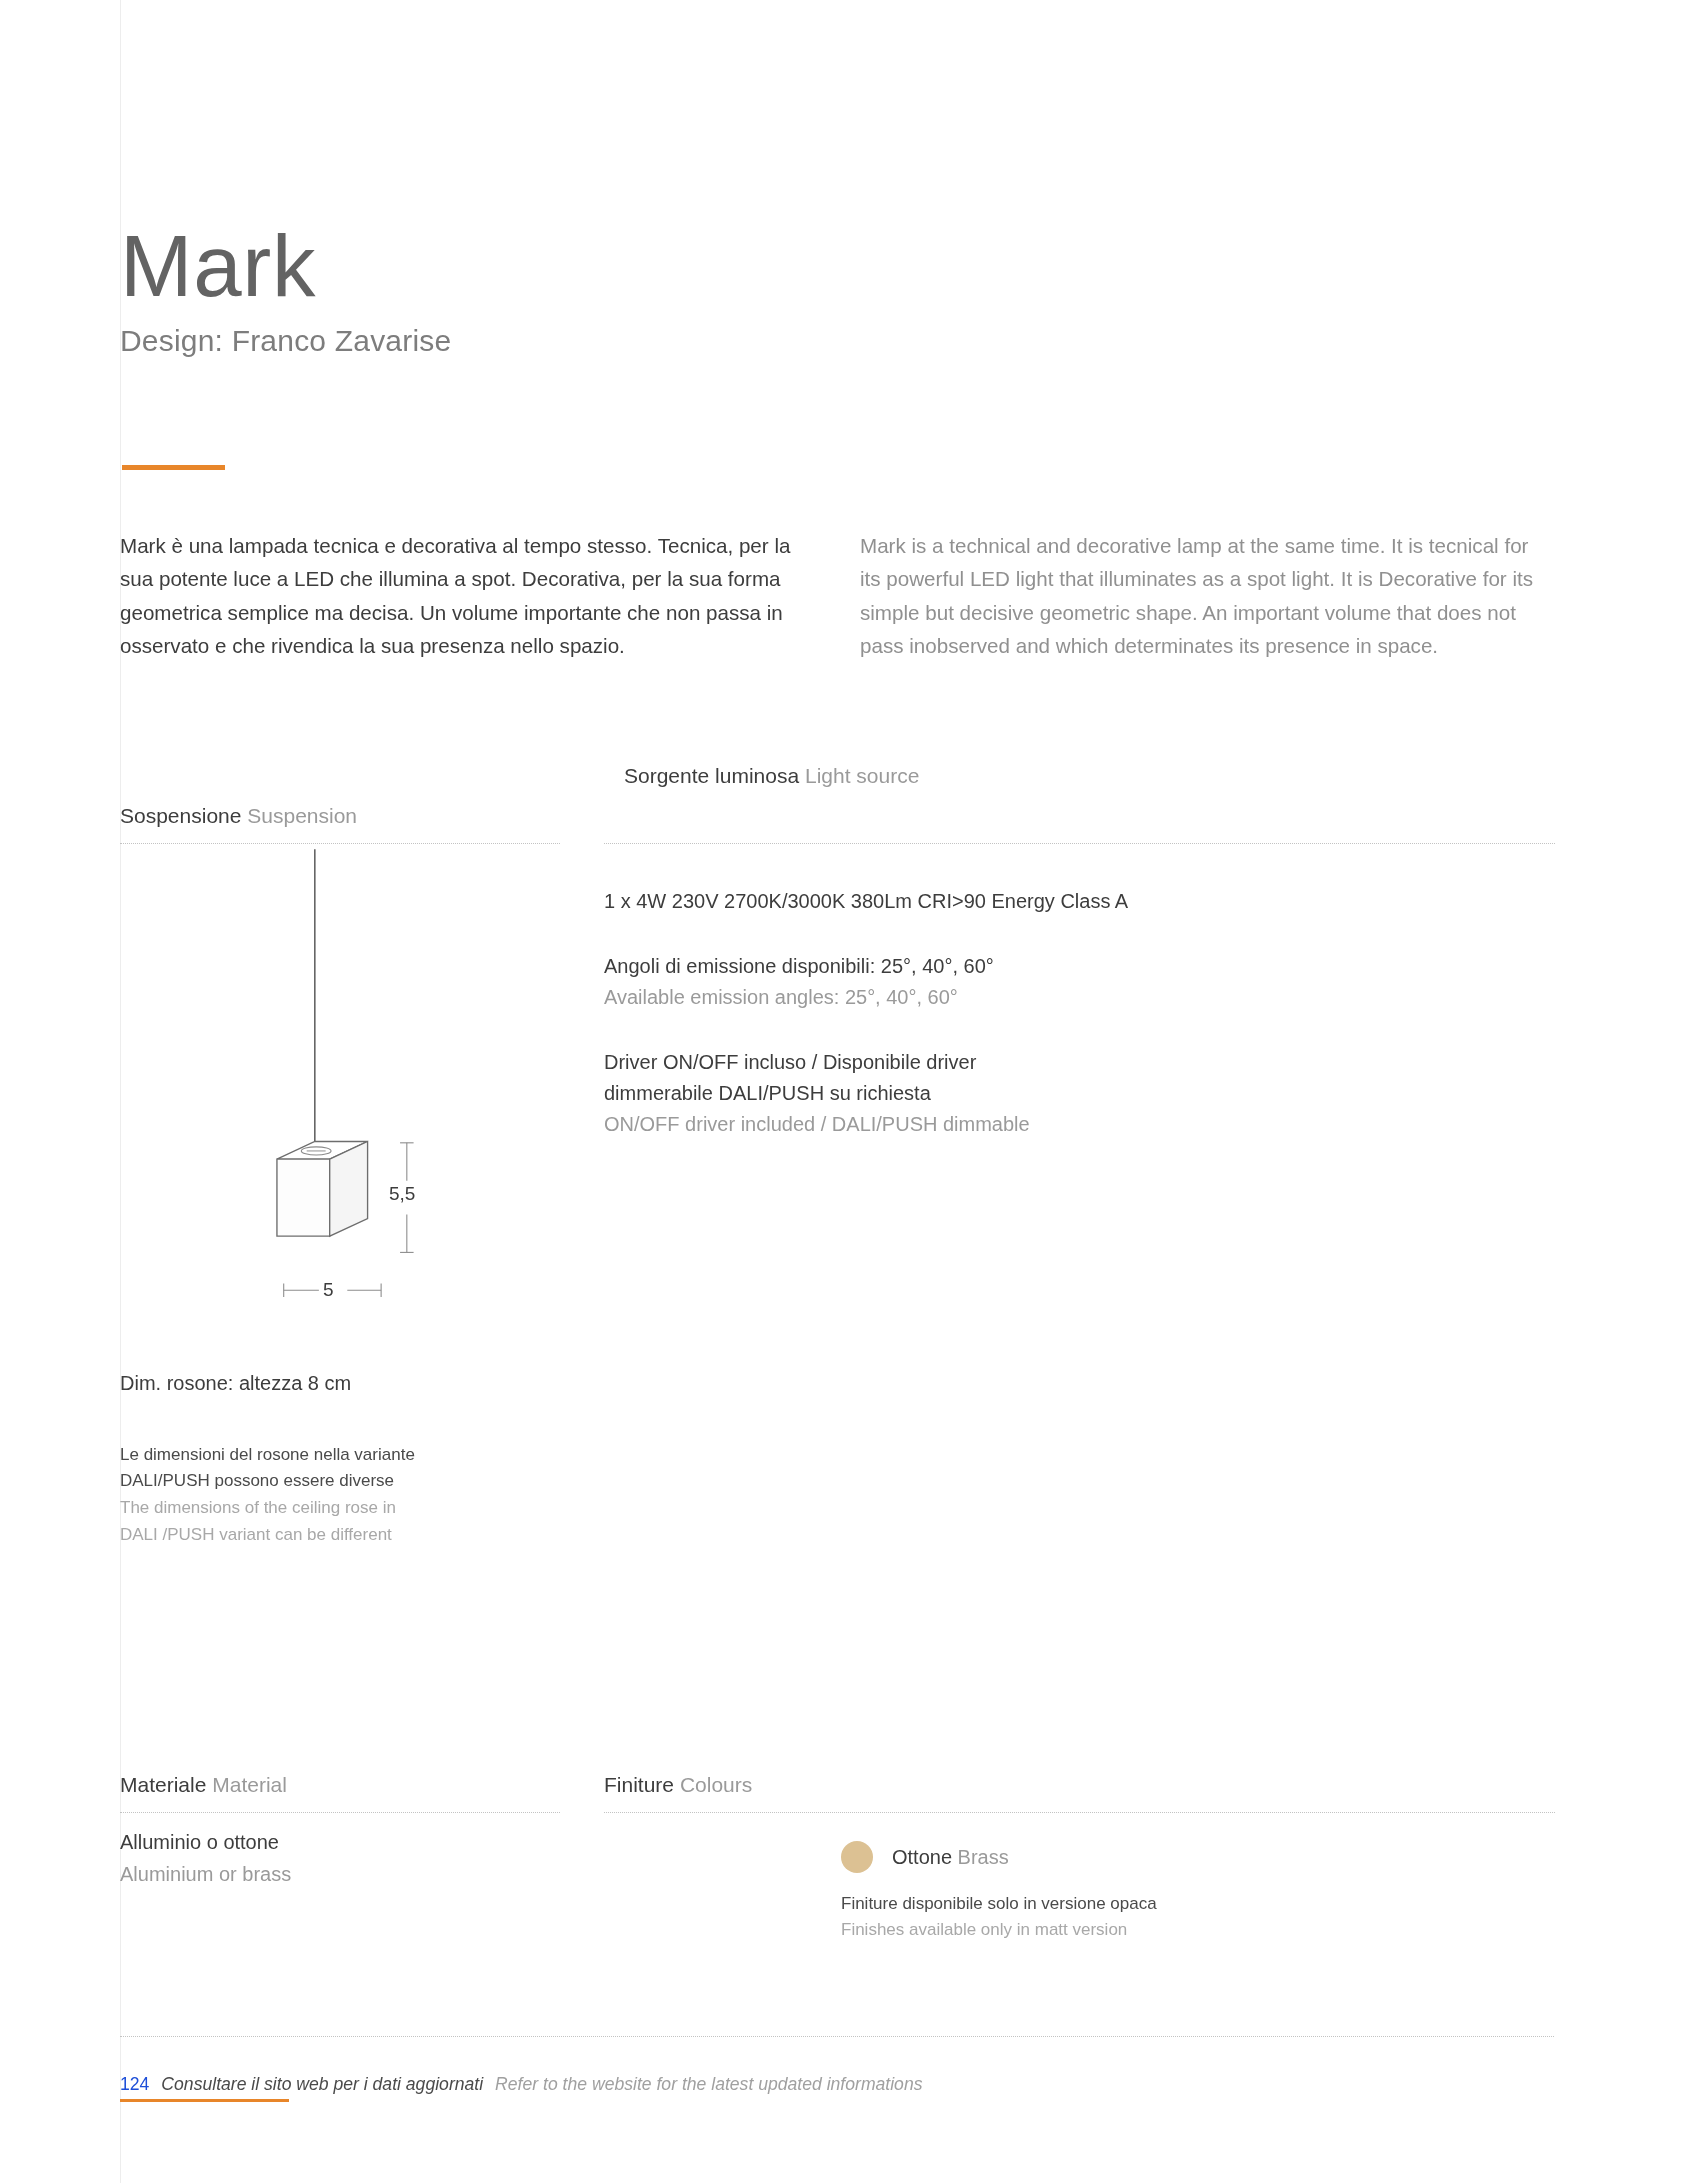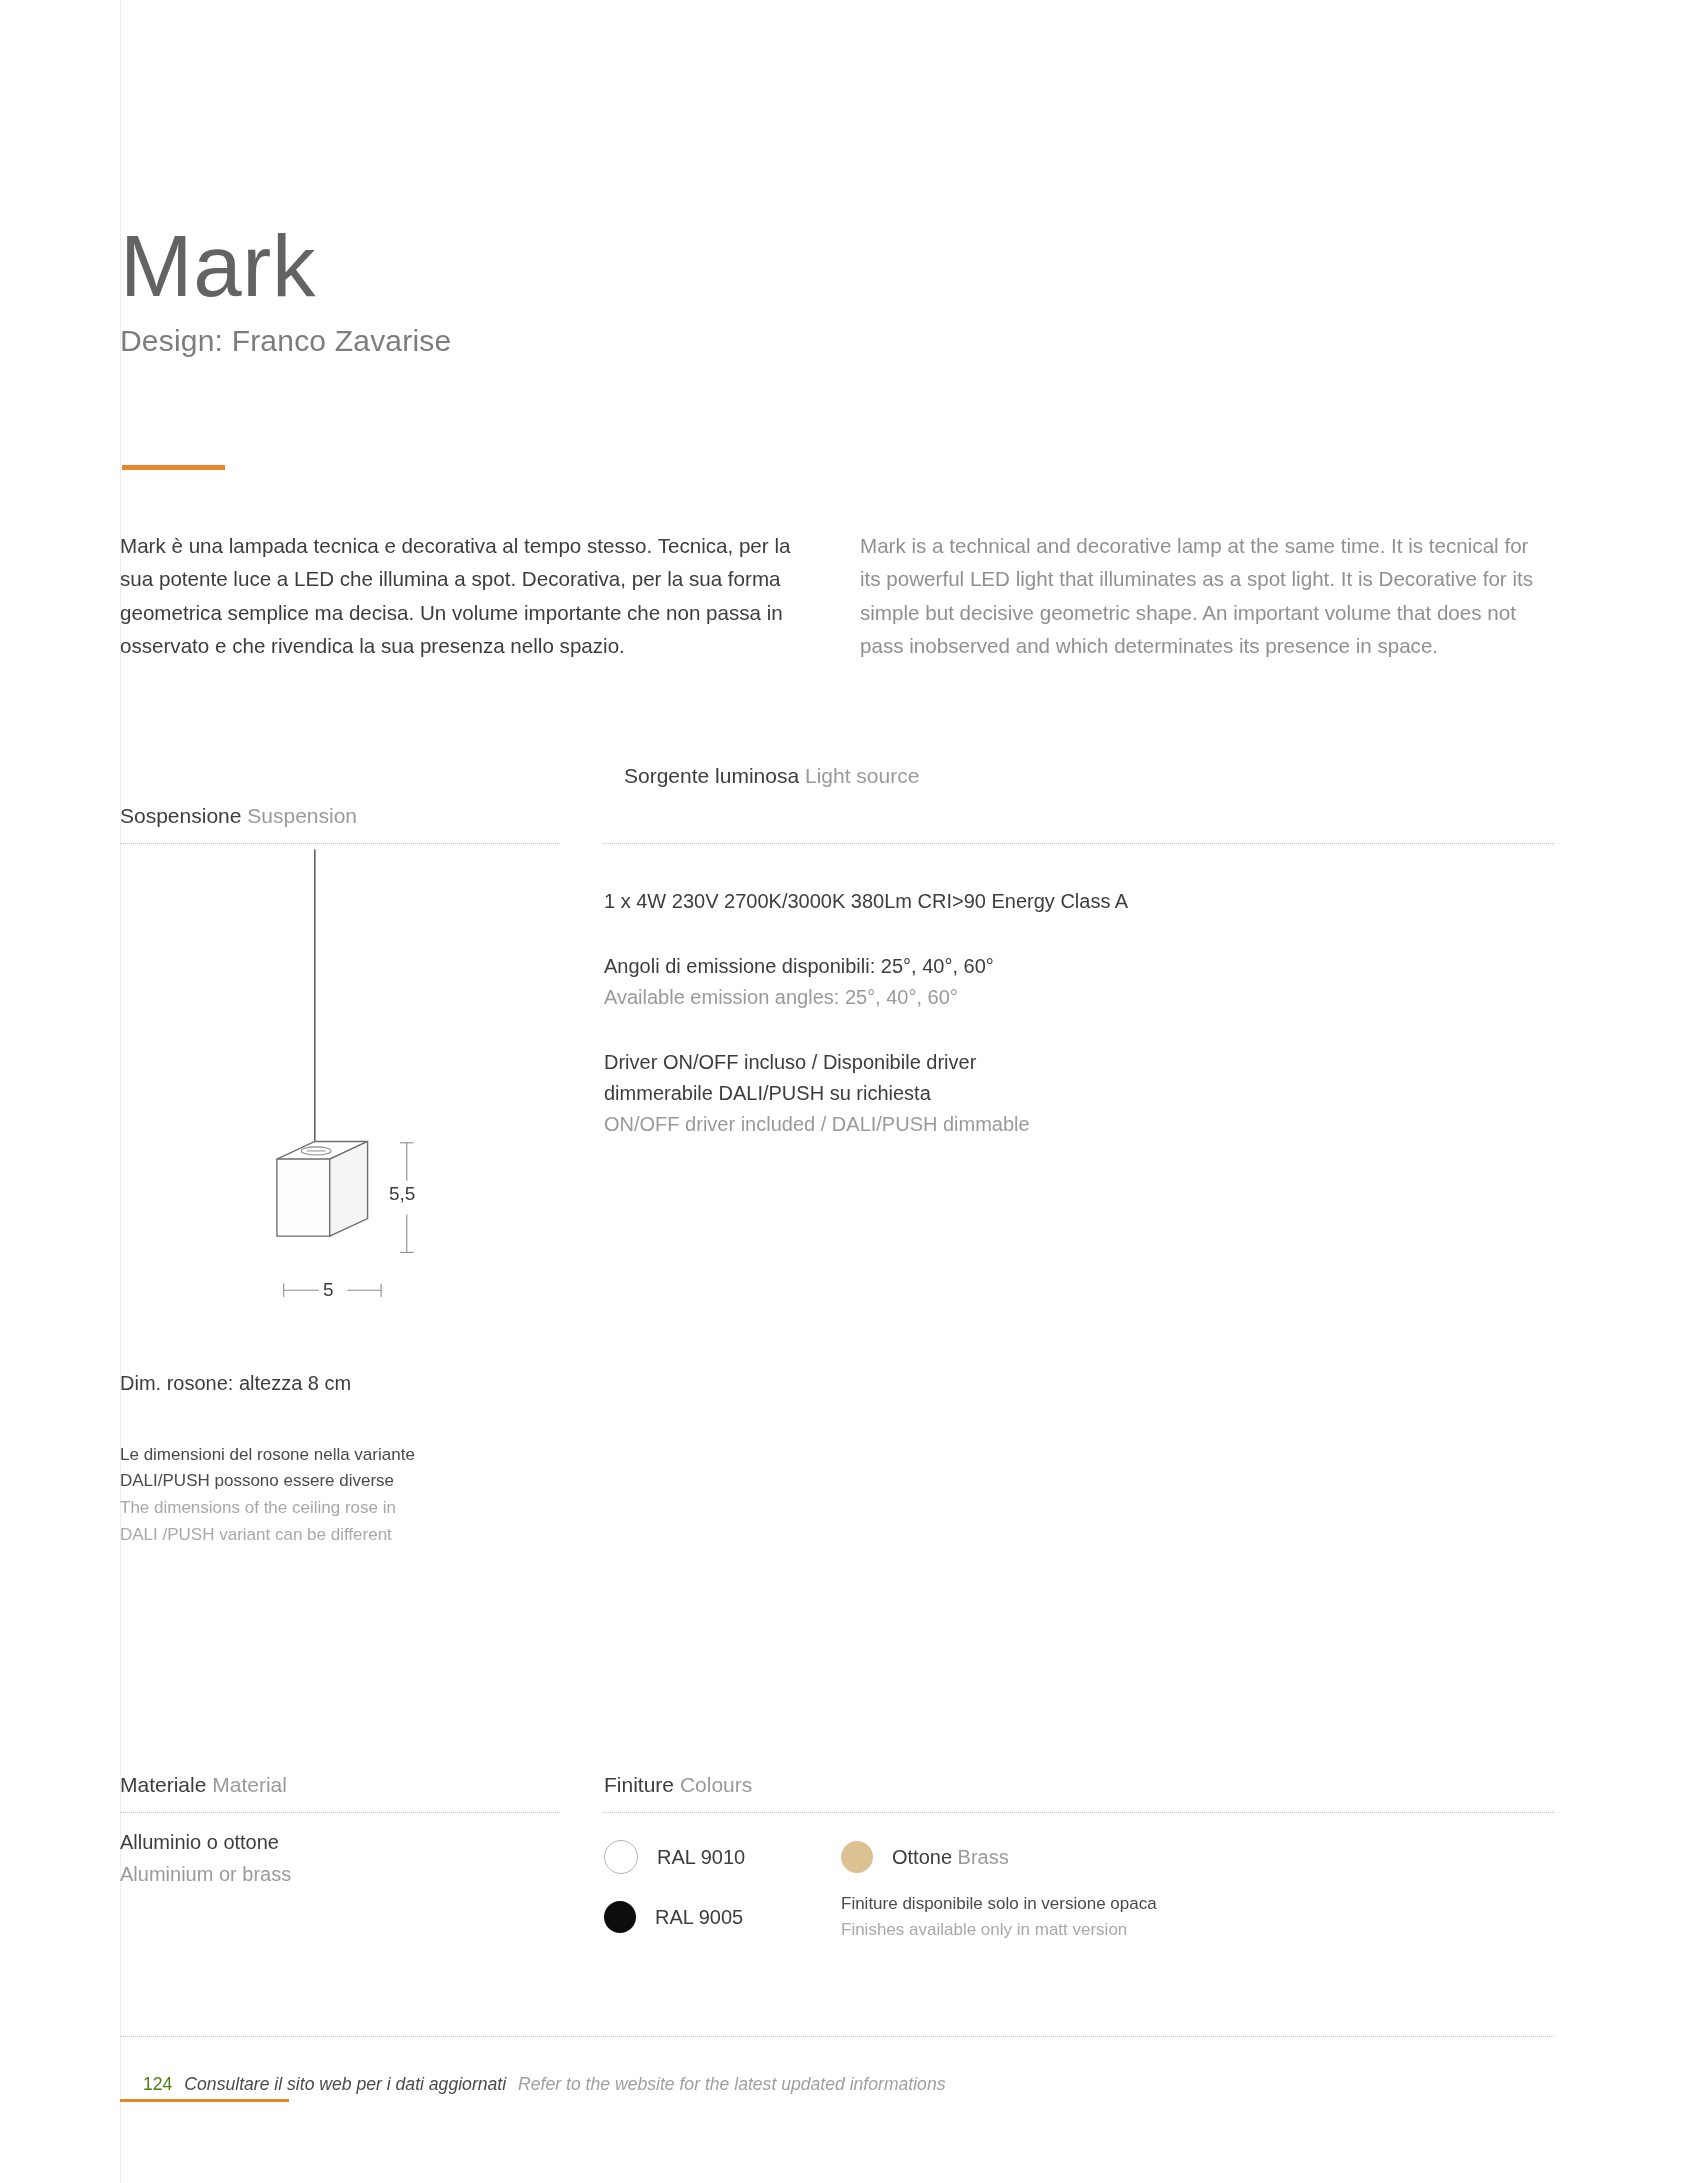--- a/index.html
+++ b/index.html
@@ -198,21 +198,21 @@
   }
   .footer {
     position: absolute;
     left: 120px;
     top: 2074px;
     display: flex;
     align-items: baseline;
     gap: 12px;
     font-size: 17.6px;
   }
-  .footer-page { color: #4d7c0f; font-weight: 400; padding-left: 23px; }
+  .footer-page { color: #1d4ed8; font-weight: 400; }
   .footer-it { color: #4a4a4a; font-style: italic; }
   .footer-en { color: #a0a0a0; font-style: italic; }
   .footer-accent {
     position: absolute;
     left: 120px;
     top: 2099px;
     width: 169px;
     height: 3.4px;
     background: #e8862a;
   }
@@ -320,30 +320,20 @@
     <span class="it">Finiture</span>
     <span class="en">Colours</span>
   </div>
   <div class="dotted-rule" style="left:604px; top:1812px; width:951px;"></div>
 
   <div class="material">
     <div class="material-line it">Alluminio o ottone</div>
     <div class="material-line en">Aluminium or brass</div>
   </div>
 
-  <div class="colours">
-    <div class="swatch-row">
-      <span class="swatch outline"></span>
-      <span class="swatch-label">RAL 9010</span>
-    </div>
-    <div class="swatch-row">
-      <span class="swatch" style="background:#0d0d0d;"></span>
-      <span class="swatch-label">RAL 9005</span>
-    </div>
-  </div>
 
   <div class="col2">
     <div class="swatch-row">
       <span class="swatch" style="background:#dcc193;"></span>
       <span class="brass-label">
         <span class="it">Ottone</span><span class="en"> Brass</span>
       </span>
     </div>
     <div class="matt-note">
       <div class="it">Finiture disponibile solo in versione opaca</div>

